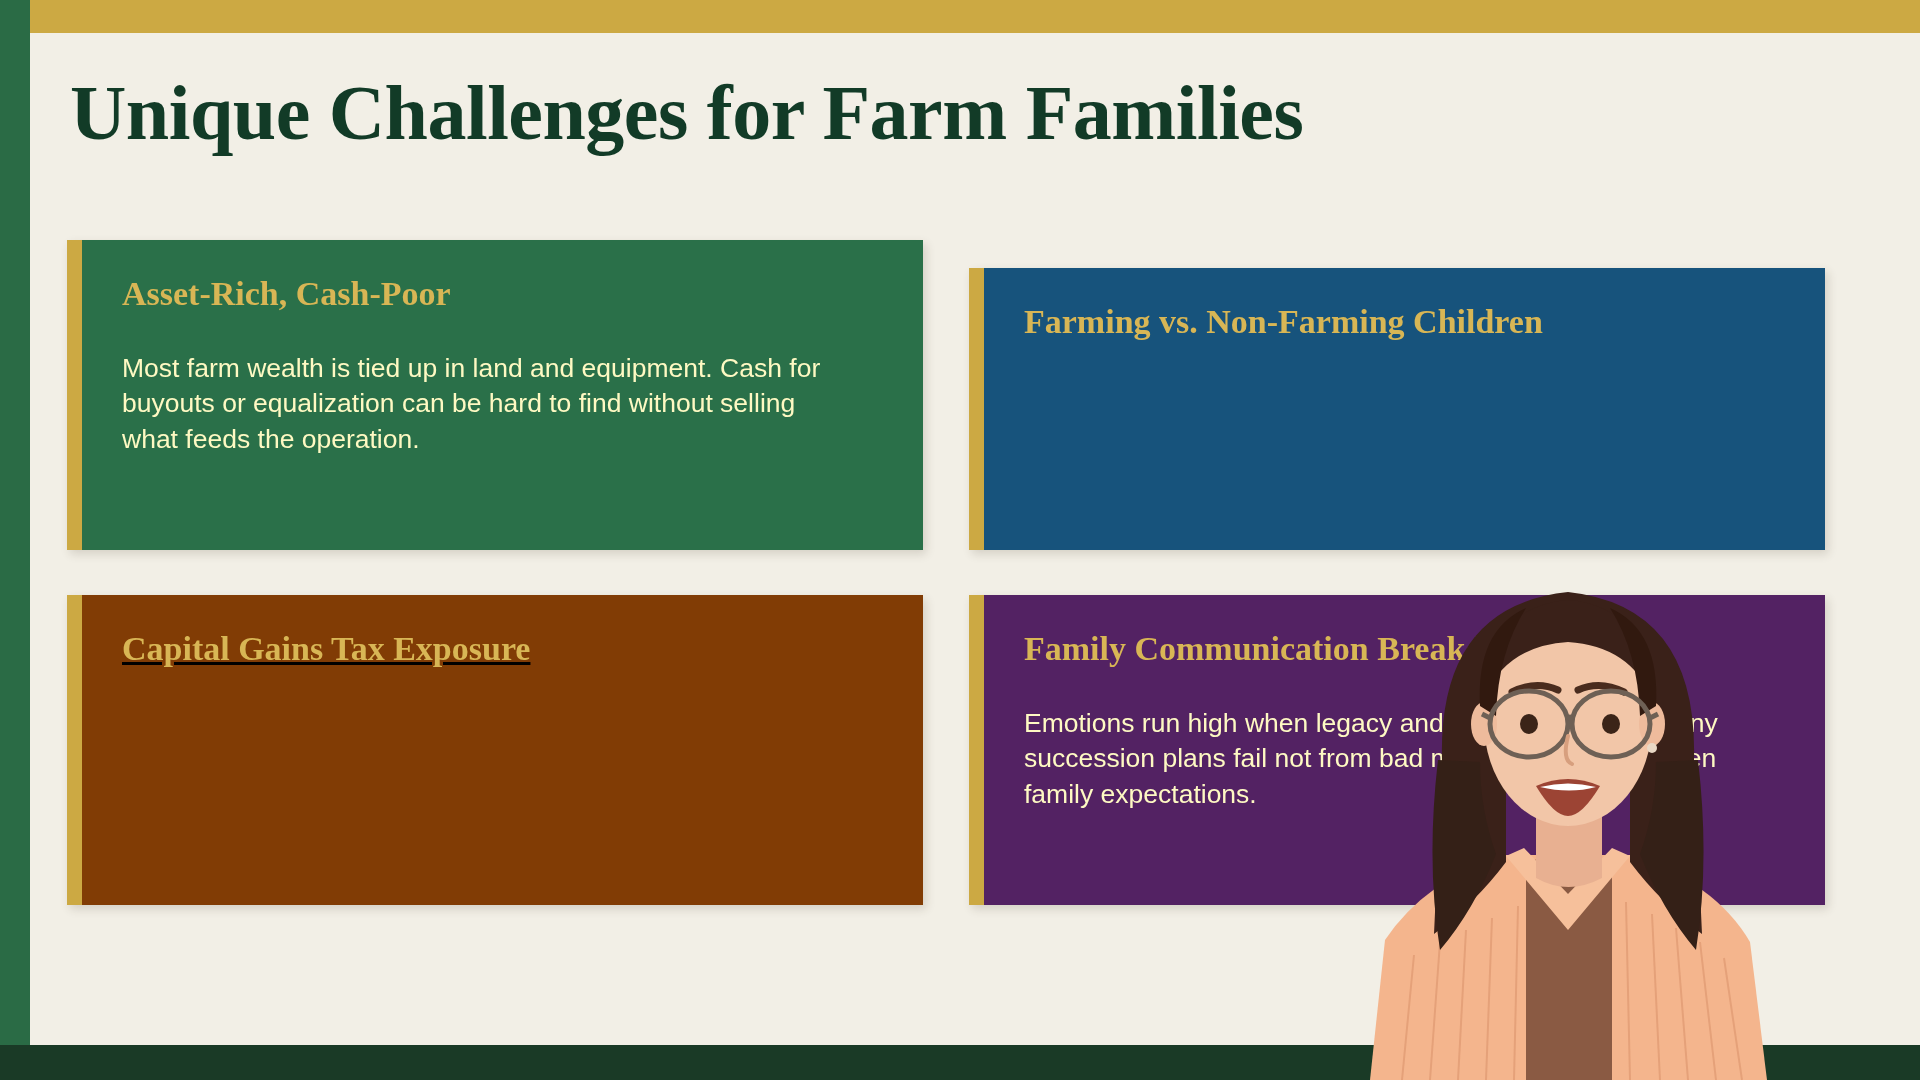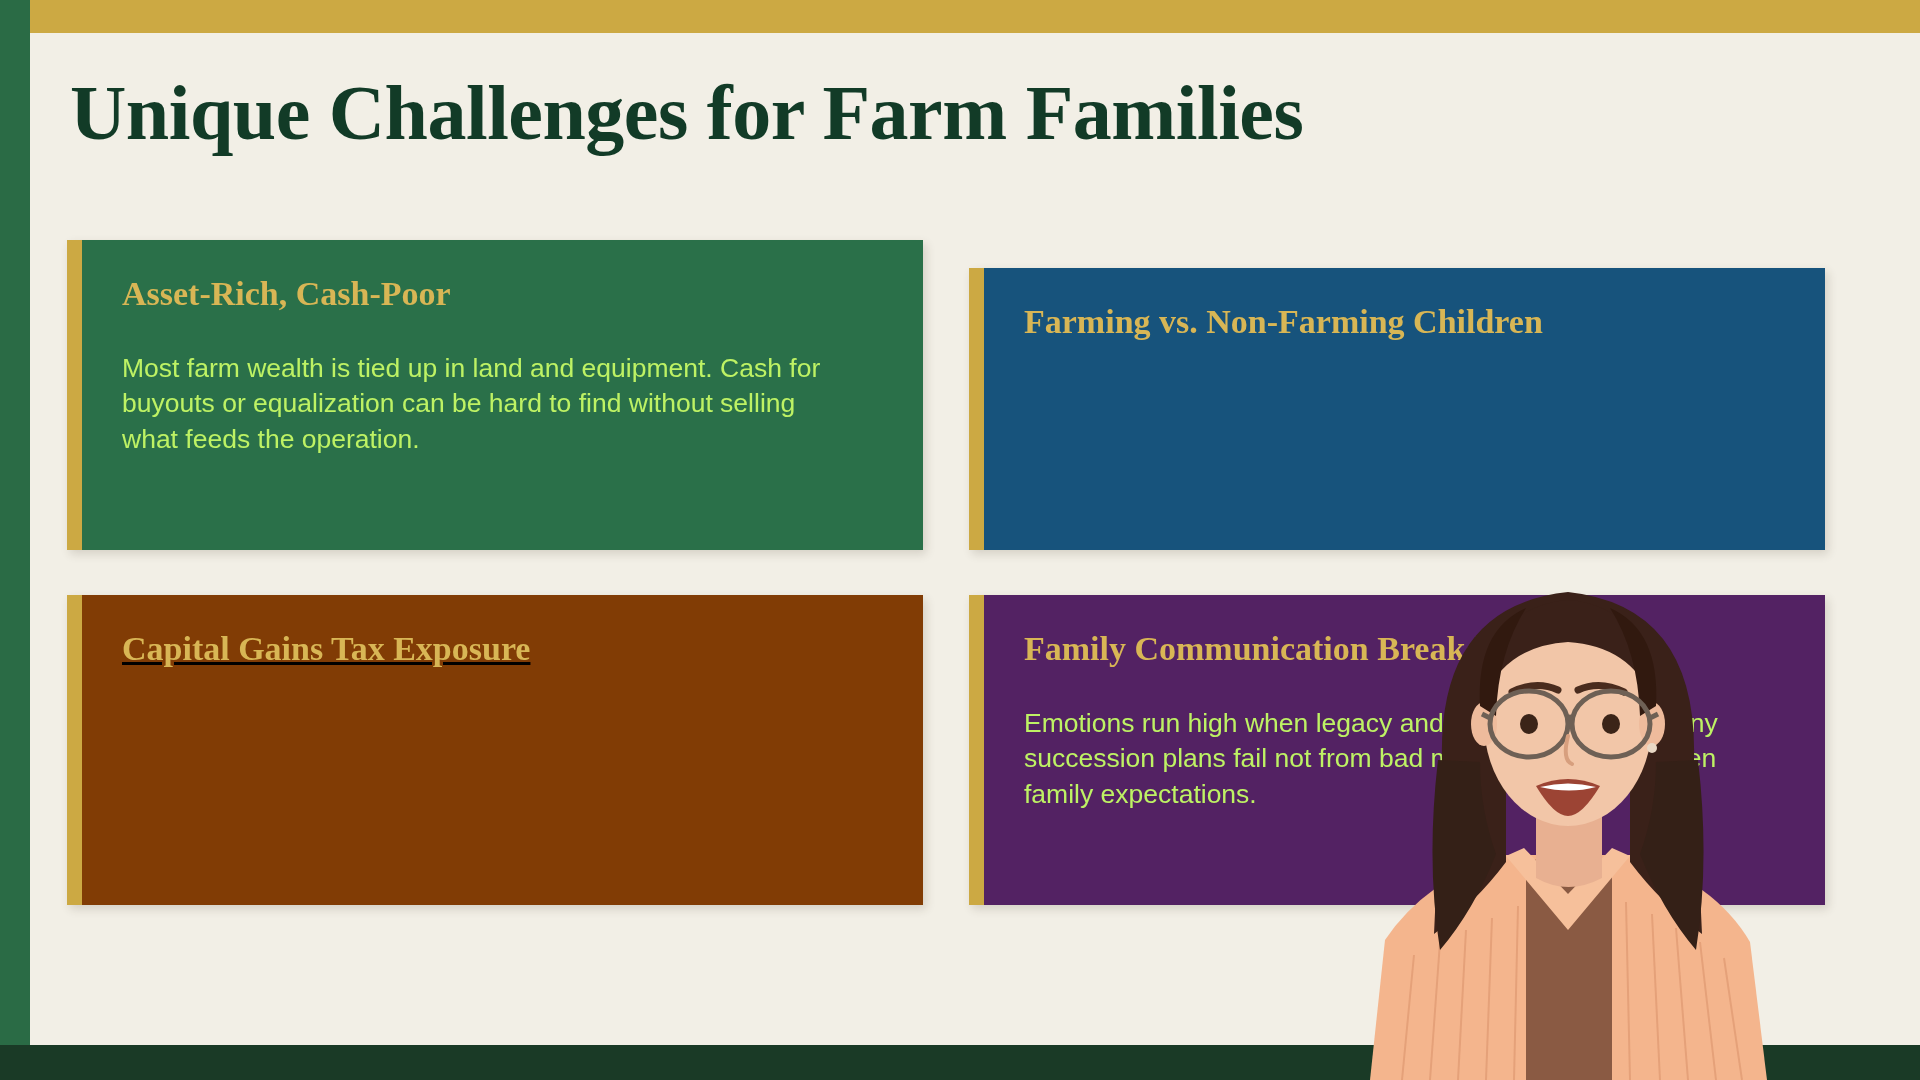--- a/index.html
+++ b/index.html
@@ -65,21 +65,21 @@
     line-height:1.15;
     color:#d9b košt;
     color:#d8b655;
     margin-bottom:38px;
     white-space:nowrap;
   }
   .card-body {
     font-family:"Liberation Sans", sans-serif;
     font-size:26.5px;
     line-height:1.33;
-    color:#bef264;
+    color:#fef9c3;
     max-width:730px;
   }
   .c-green  { background:#2a7049; }
   .c-blue   { background:#17537c;margin-top:28px; }
   .c-brown  { background:#813c05;text-decoration:underline; }
   .c-purple { background:#532263; }
 
   
   #presenter {
     position:absolute;

